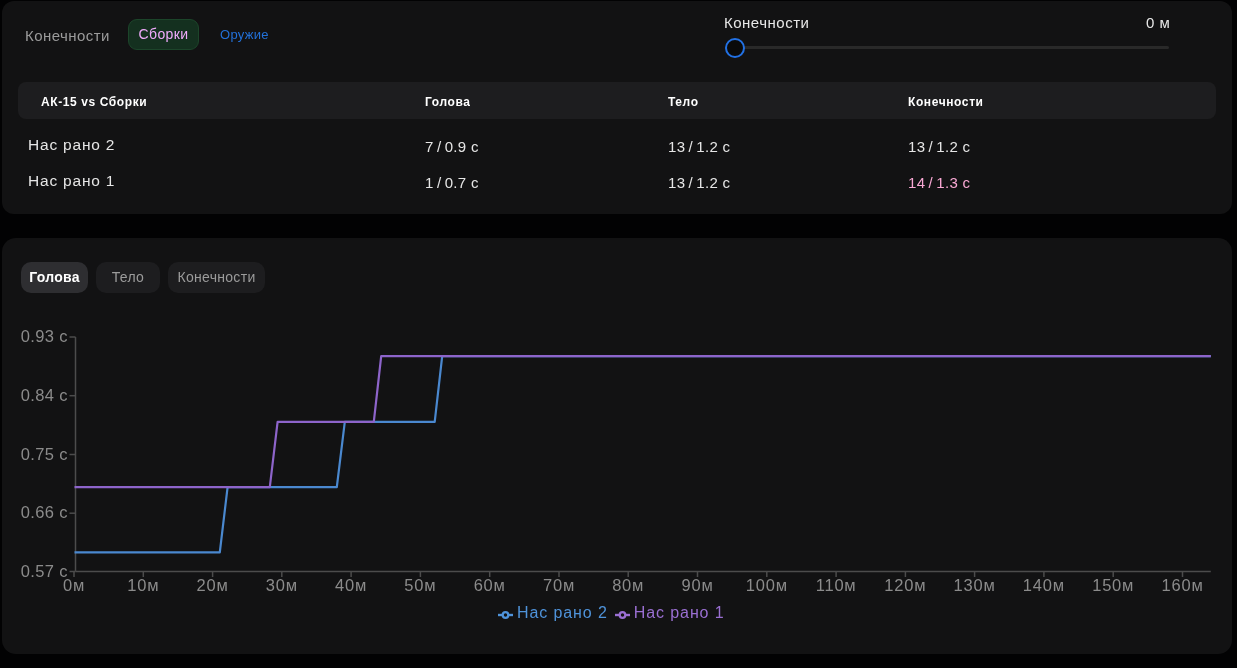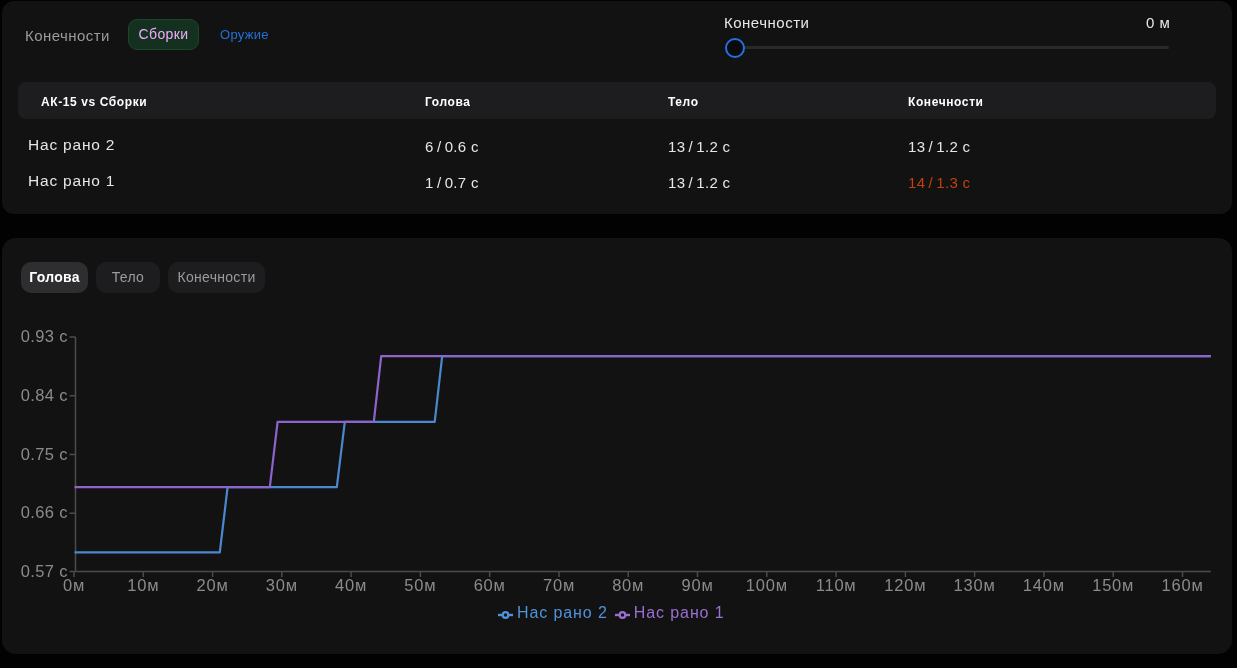--- a/index.html
+++ b/index.html
@@ -20,28 +20,28 @@
 <div class="abs" style="left:725px;top:46px;width:444px;height:3px;background:#292929;border-radius:2px"></div>
 <div class="abs" style="left:724.7px;top:37.6px;width:20px;height:20px;border-radius:50%;background:#0a0a0a;border:2.6px solid #2271e4"></div>
 
 <div class="abs" style="left:18px;top:82px;width:1198px;height:37px;background:#1d1d1f;border-radius:8px"></div>
 <div class="abs" style="left:41px;top:84px;height:37px;line-height:37px;font-size:12px;font-weight:bold;letter-spacing:0.6px;color:#fff">АК-15 vs Сборки</div>
 <div class="abs" style="left:425px;top:84px;height:37px;line-height:37px;font-size:12px;font-weight:bold;letter-spacing:0.6px;color:#fff">Голова</div>
 <div class="abs" style="left:668px;top:84px;height:37px;line-height:37px;font-size:12px;font-weight:bold;letter-spacing:0.6px;color:#fff">Тело</div>
 <div class="abs" style="left:908px;top:84px;height:37px;line-height:37px;font-size:12px;font-weight:bold;letter-spacing:0.6px;color:#fff">Конечности</div>
 
 <div class="abs" style="left:28px;top:136px;font-size:15.5px;letter-spacing:0.8px;color:#e6e6e6">Нас рано 2</div>
-<div class="abs" style="left:425px;top:138px;font-size:15px;letter-spacing:0.3px;color:#e6e6e6">6 / 0.6 с</div>
+<div class="abs" style="left:425px;top:138px;font-size:15px;letter-spacing:0.3px;color:#e6e6e6">7 / 0.9 с</div>
 <div class="abs" style="left:668px;top:138px;font-size:15px;letter-spacing:0.3px;color:#e6e6e6">13 / 1.2 с</div>
 <div class="abs" style="left:908px;top:138px;font-size:15px;letter-spacing:0.3px;color:#e6e6e6">13 / 1.2 с</div>
 
 <div class="abs" style="left:28px;top:172px;font-size:15.5px;letter-spacing:0.8px;color:#e6e6e6">Нас рано 1</div>
 <div class="abs" style="left:425px;top:174px;font-size:15px;letter-spacing:0.3px;color:#e6e6e6">1 / 0.7 с</div>
 <div class="abs" style="left:668px;top:174px;font-size:15px;letter-spacing:0.3px;color:#e6e6e6">13 / 1.2 с</div>
-<div class="abs" style="left:908px;top:174px;font-size:15px;letter-spacing:0.3px;color:#c2410c">14 / 1.3 с</div>
+<div class="abs" style="left:908px;top:174px;font-size:15px;letter-spacing:0.3px;color:#f9a8d4">14 / 1.3 с</div>
 
 <div class="abs" style="left:21px;top:262px;width:67px;height:31px;background:#2e2e31;border-radius:10px;color:#fff;font-size:14px;font-weight:bold;letter-spacing:0.3px;text-align:center;line-height:31px">Голова</div>
 <div class="abs" style="left:96px;top:262px;width:64px;height:31px;background:#1d1d1f;border-radius:10px;color:#9b9b9b;font-size:14px;letter-spacing:0.3px;text-align:center;line-height:31px">Тело</div>
 <div class="abs" style="left:168px;top:262px;width:97px;height:31px;background:#1d1d1f;border-radius:10px;color:#9b9b9b;font-size:14px;letter-spacing:0.3px;text-align:center;line-height:31px">Конечности</div>
 
 <svg class="abs" style="left:0;top:0" width="1237" height="668" viewBox="0 0 1237 668">
 
   <line x1="75.5" y1="337" x2="75.5" y2="571.5" stroke="#4c4c4c" stroke-width="1.5"></line>
 
   <line x1="75.5" y1="571.5" x2="1210.8" y2="571.5" stroke="#4c4c4c" stroke-width="1.5"></line>

